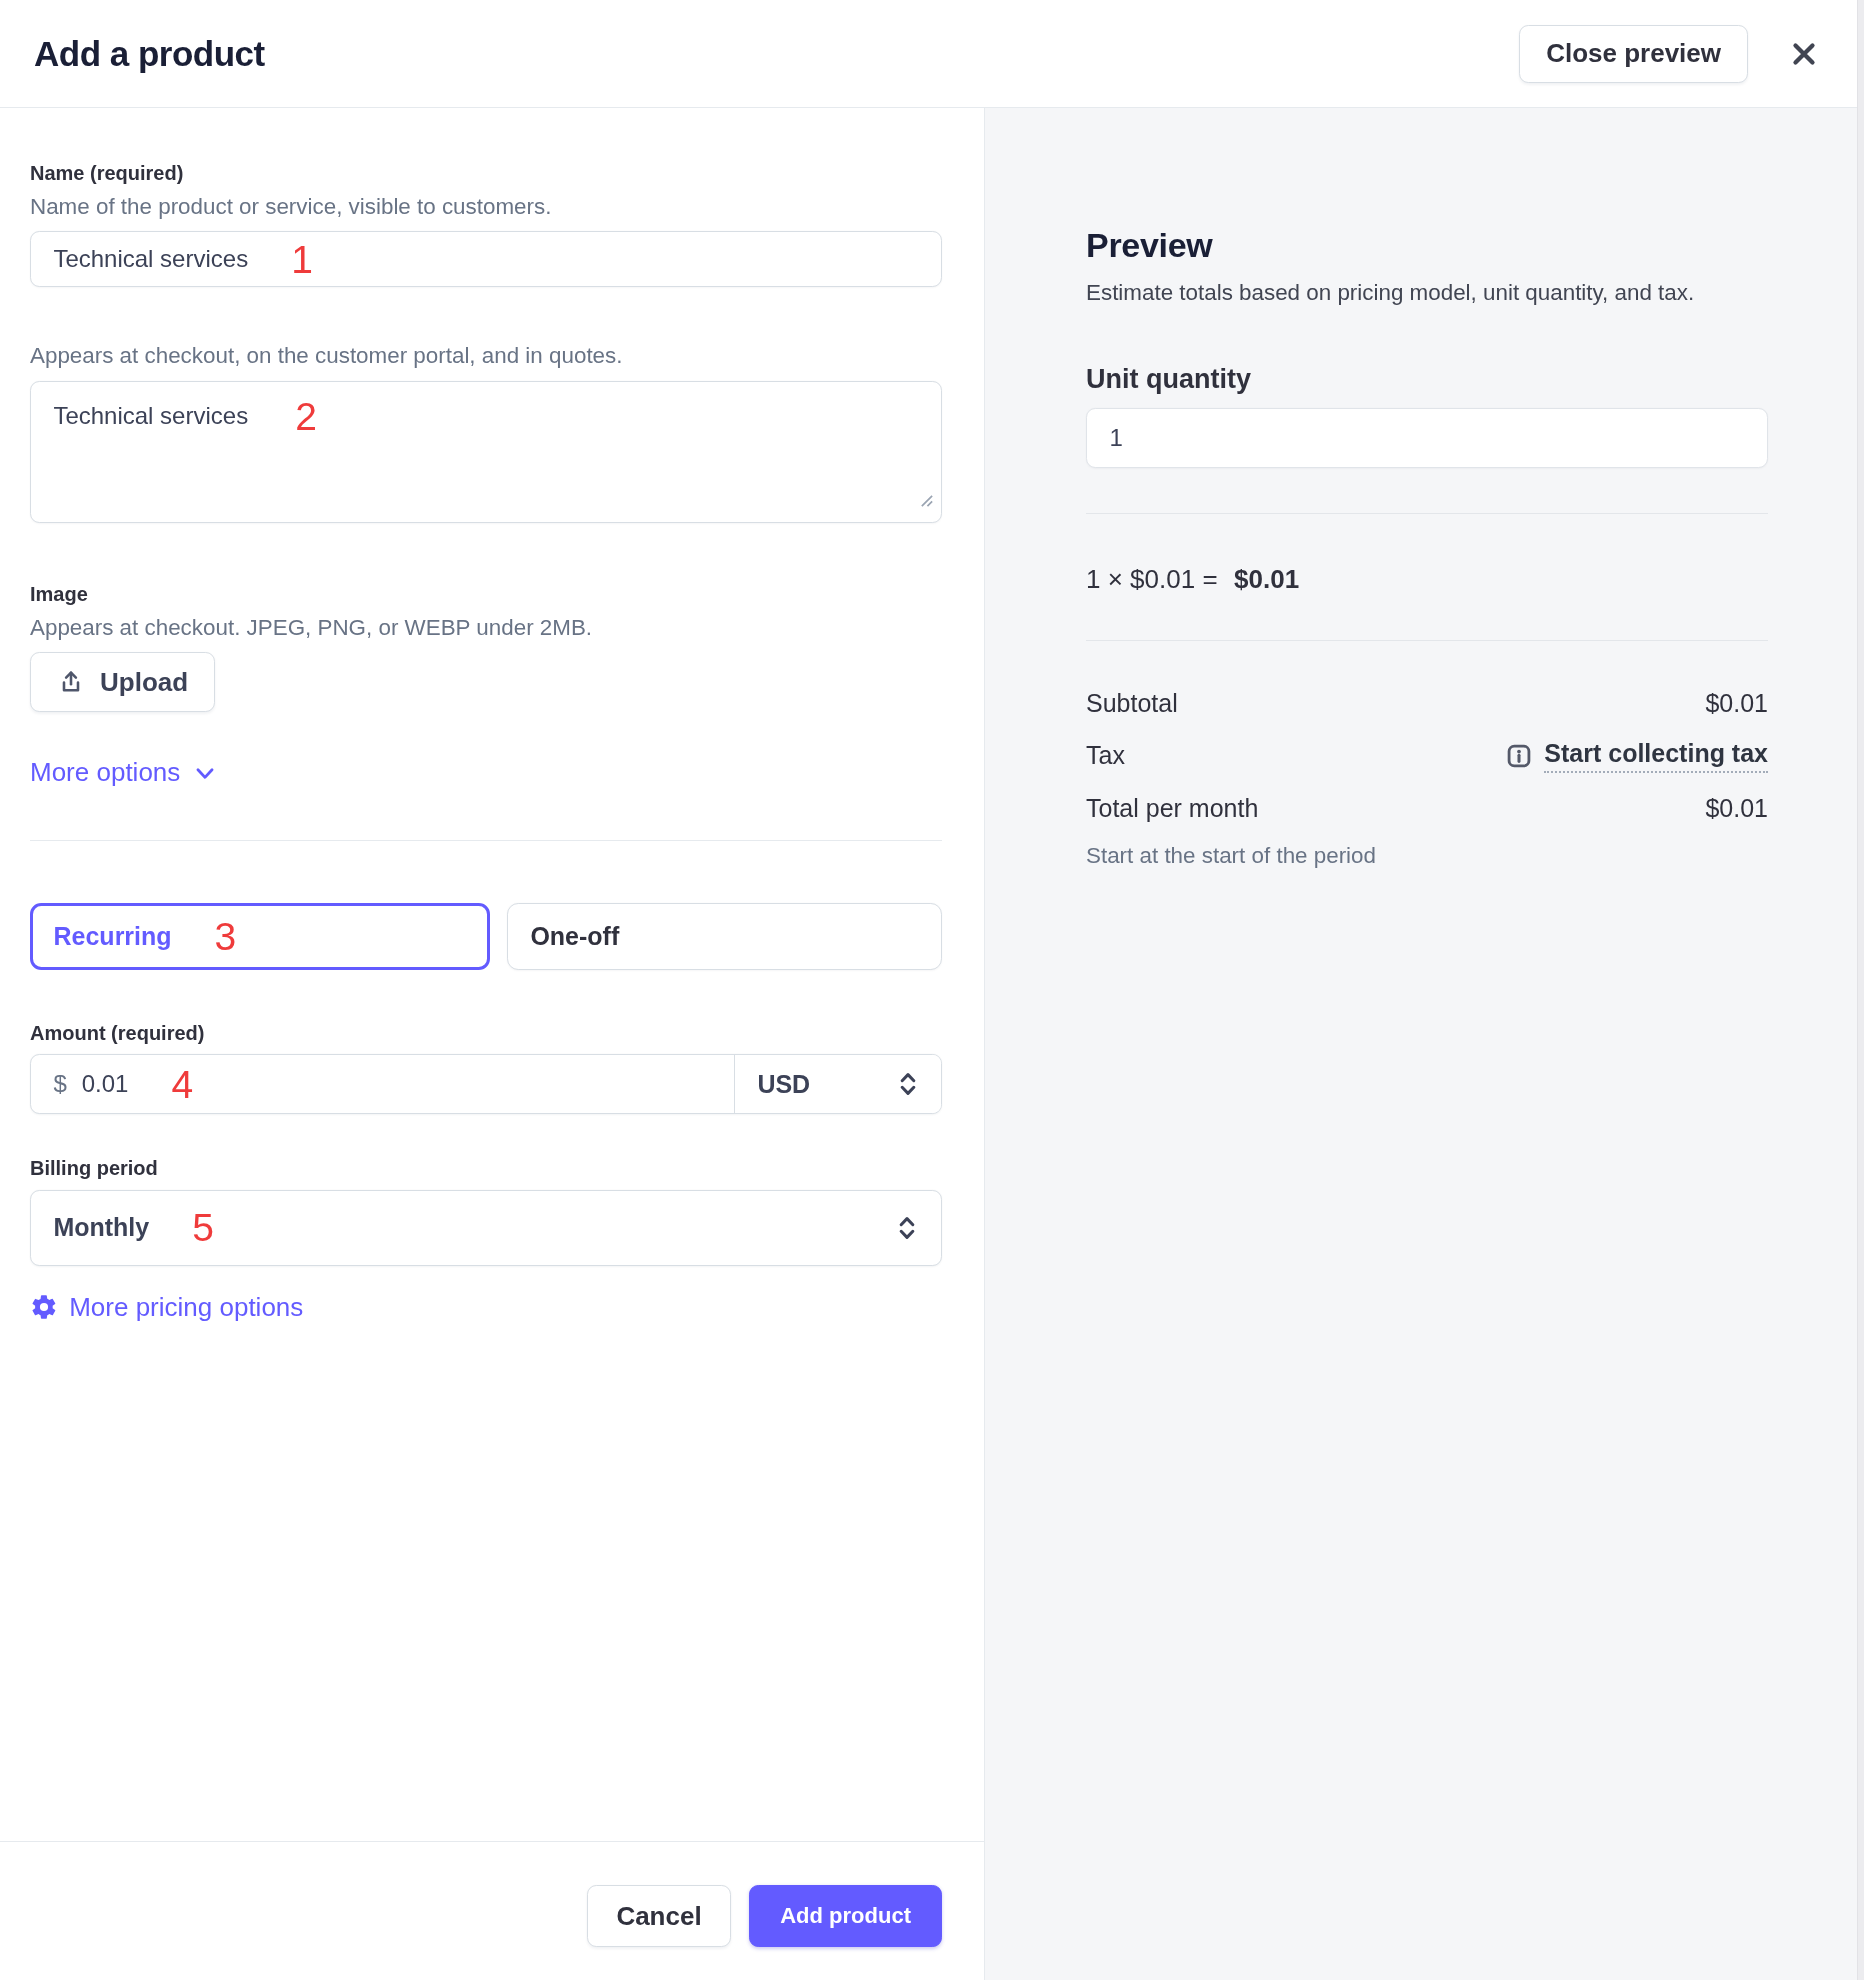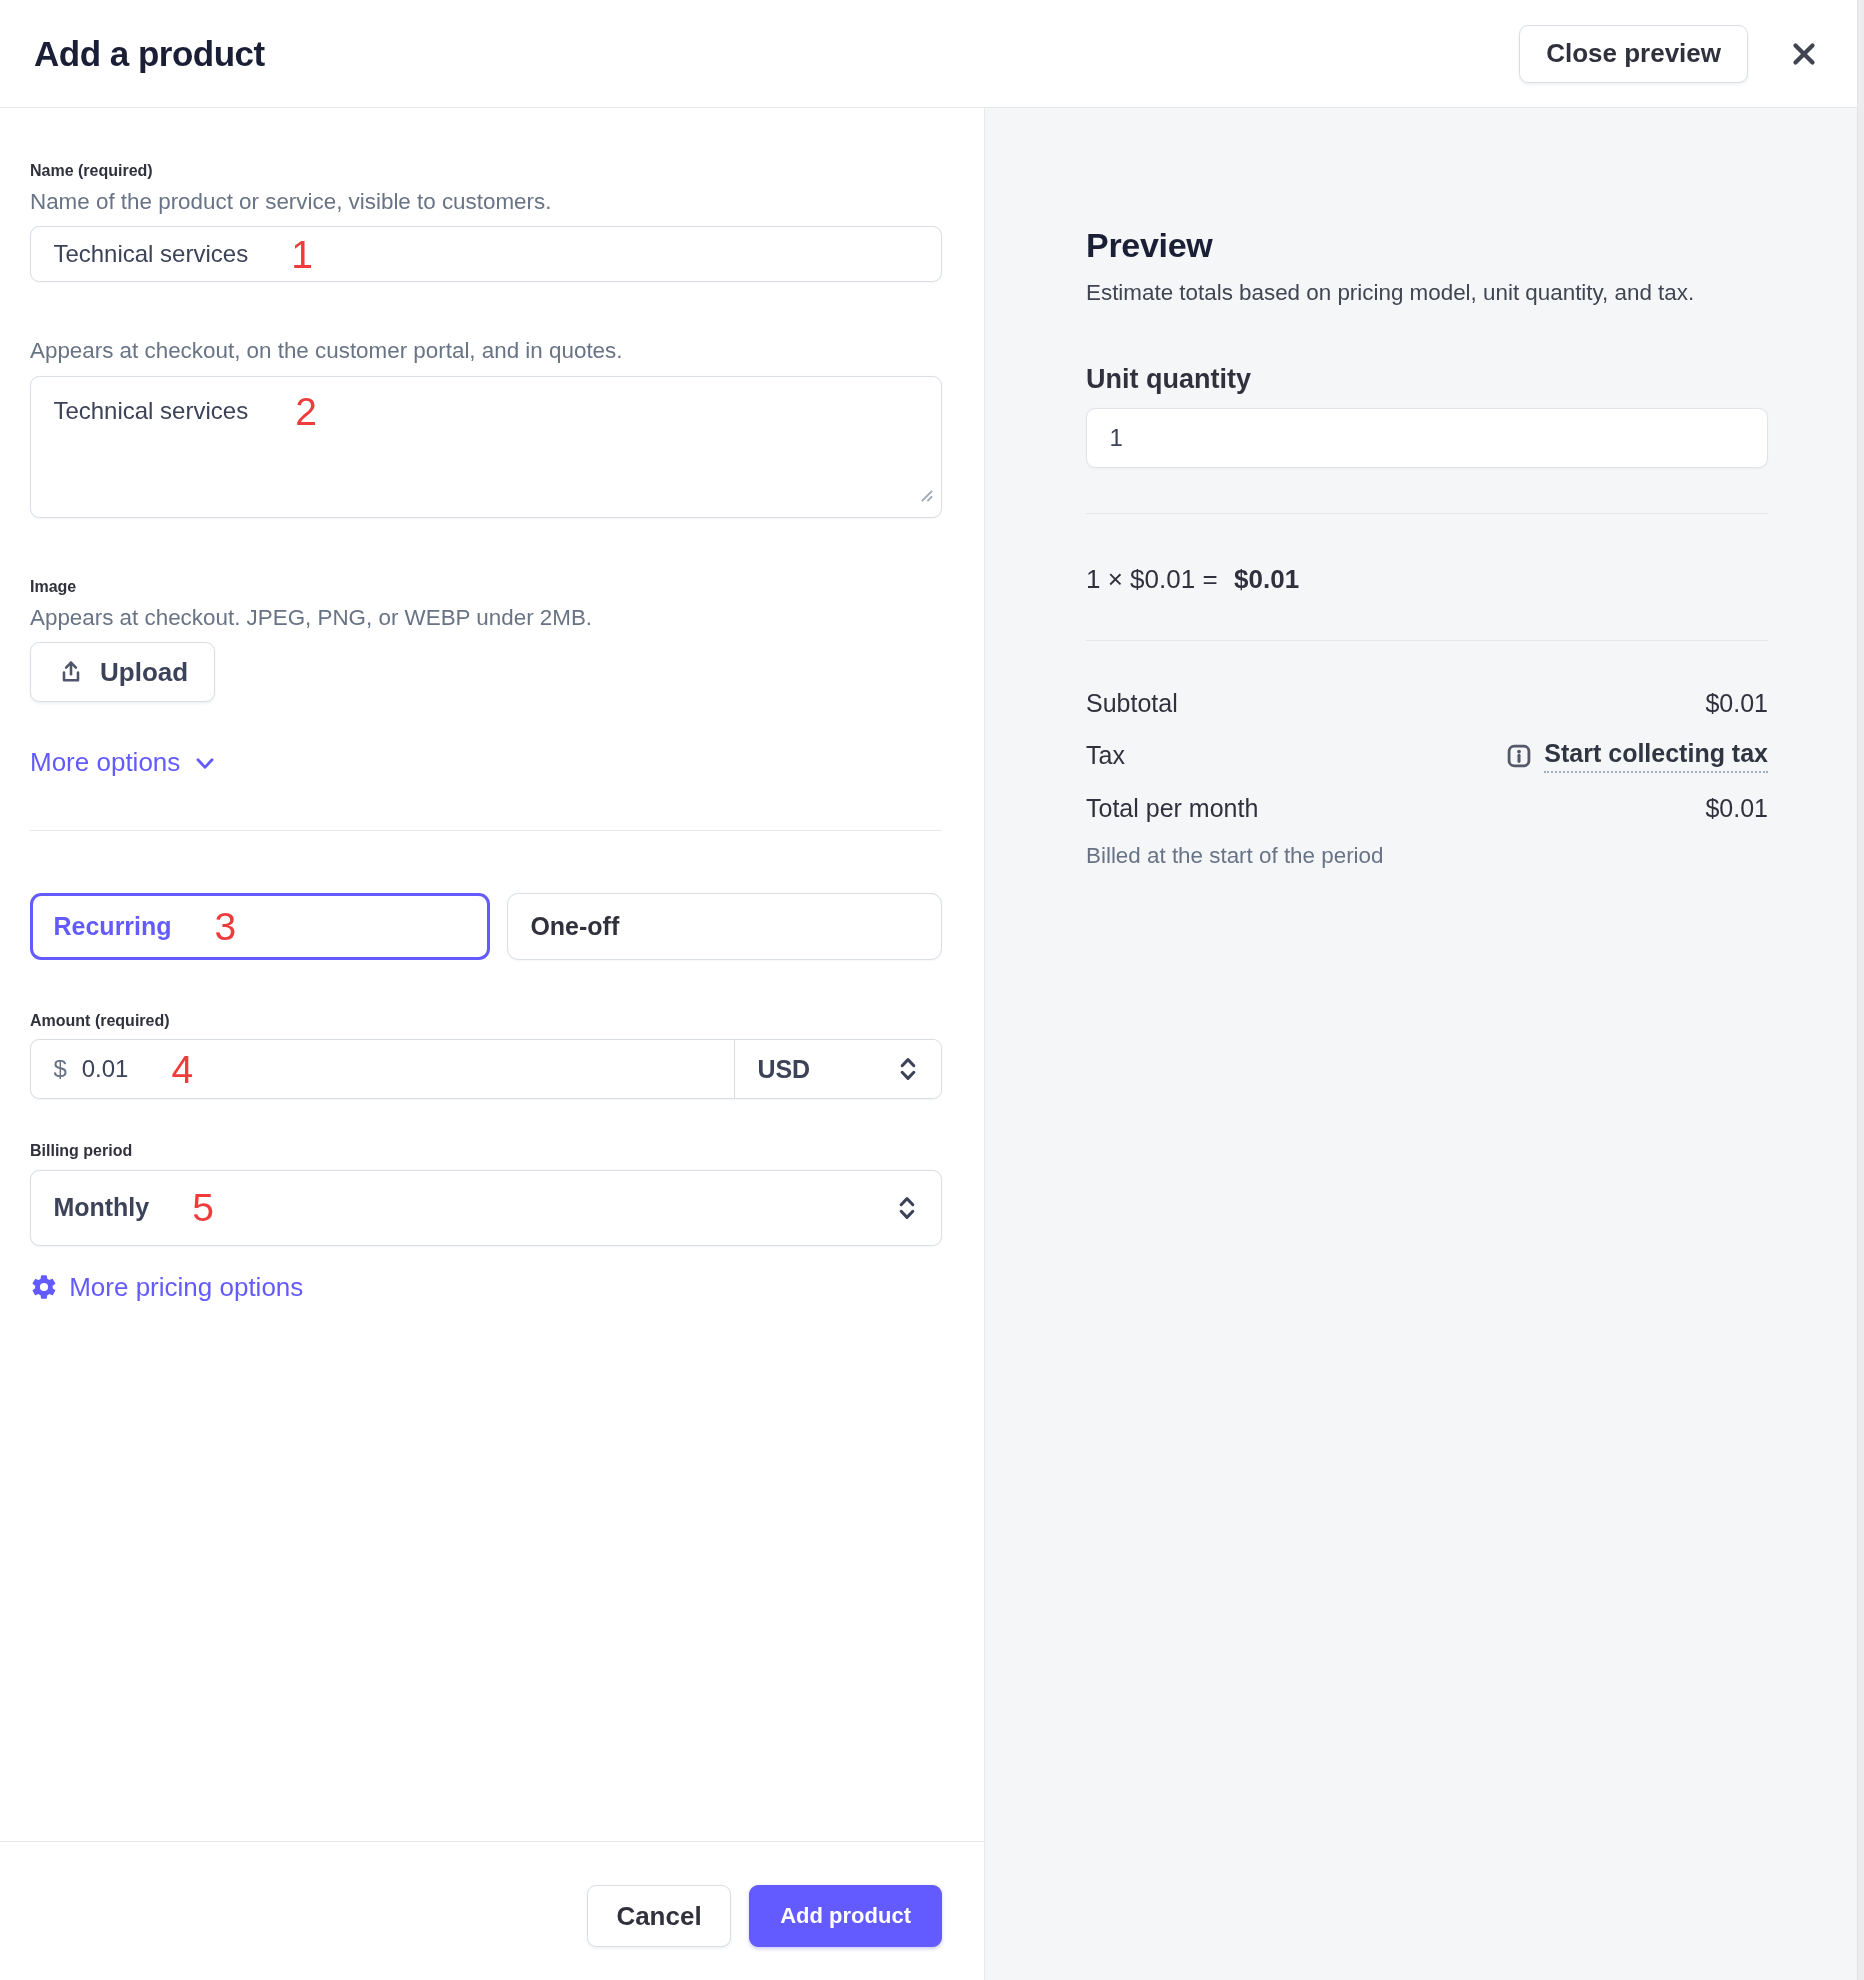--- a/index.html
+++ b/index.html
@@ -42,21 +42,21 @@
   .modal-body{display:flex;height:1873px;}
   .form-col{
     width:985px;min-width:985px;background:#fff;
     border-right:1.9px solid var(--divider);
     display:flex;flex-direction:column;
   }
   .form-content{flex:1;padding:54px 42px 0 30px;}
   .preview-col{flex:1;background:var(--panel-bg);padding:118px 96px 0 101px;}
 
   
-  .field-label{font-size:16px;font-weight:600;color:var(--text-dark);margin-bottom:9.3px;}
+  .field-label{font-size:20px;font-weight:600;color:var(--text-dark);margin-bottom:9.3px;}
   .field-helper{font-size:22.4px;color:var(--text-muted);margin-bottom:11.2px;}
   .text-input{
     height:56px;border:1.9px solid var(--border);border-radius:9.3px;background:#fff;
     display:flex;align-items:center;padding:0 22.4px;font-size:24px;color:#3c4257;
     box-shadow:0 0.9px 1.9px rgba(20,30,60,.04);
   }
   .textarea{
     position:relative;height:142px;border:1.9px solid var(--border);border-radius:9.3px;
     background:#fff;padding:15px 22.4px;font-size:24px;color:#3c4257;
     box-shadow:0 0.9px 1.9px rgba(20,30,60,.04);
@@ -319,21 +319,21 @@
                   <path d="M12 11.4v5.2" stroke="currentColor" stroke-width="2.6" stroke-linecap="round"></path>
                 </svg>
             </span>
             <span class="tax-action-text">Start collecting tax</span>
           </span>
         </div>
         <div class="total-row">
           <span>Total per month</span>
           <span>$0.01</span>
         </div>
-        <div class="total-note">Billed at the start of the period</div>
+        <div class="total-note">Start at the start of the period</div>
       </div>
     </aside>
 
   </div>
 
   <div class="page-scrollbar"></div>
 </div>
 
 
 </body></html>

